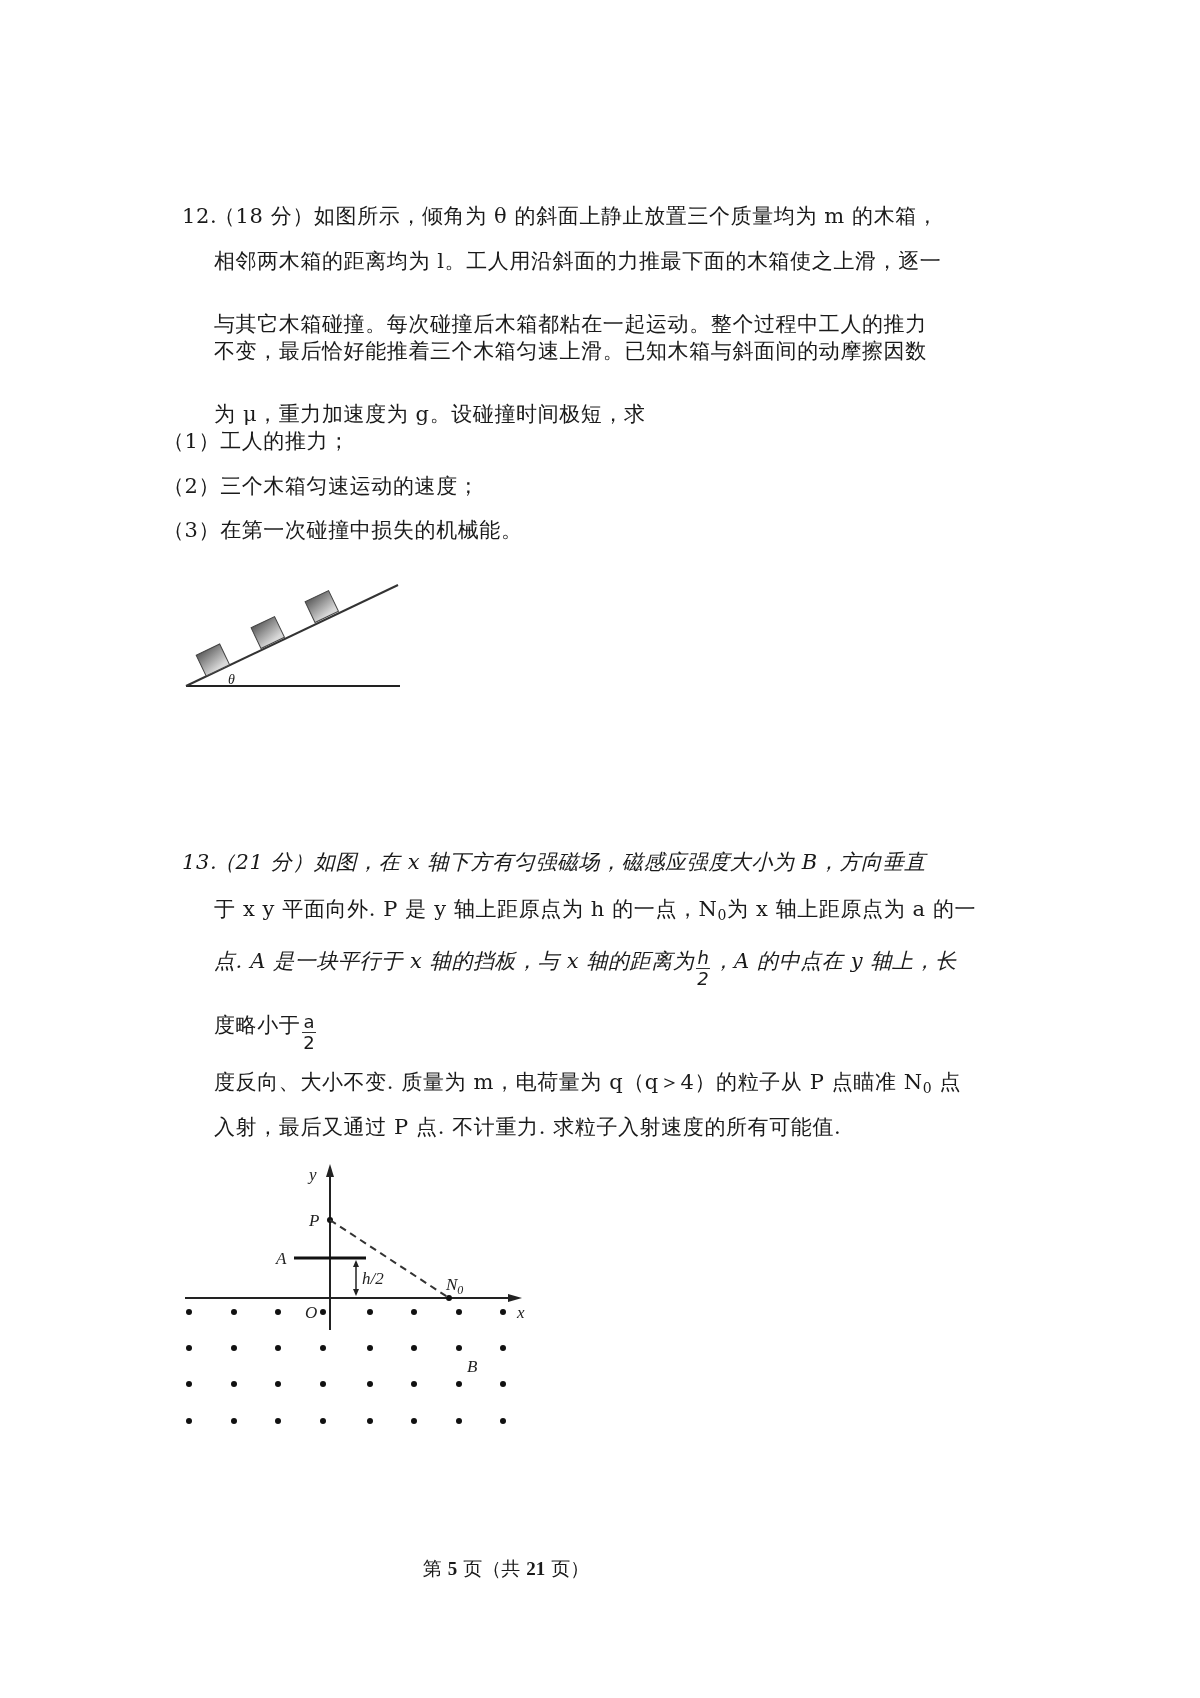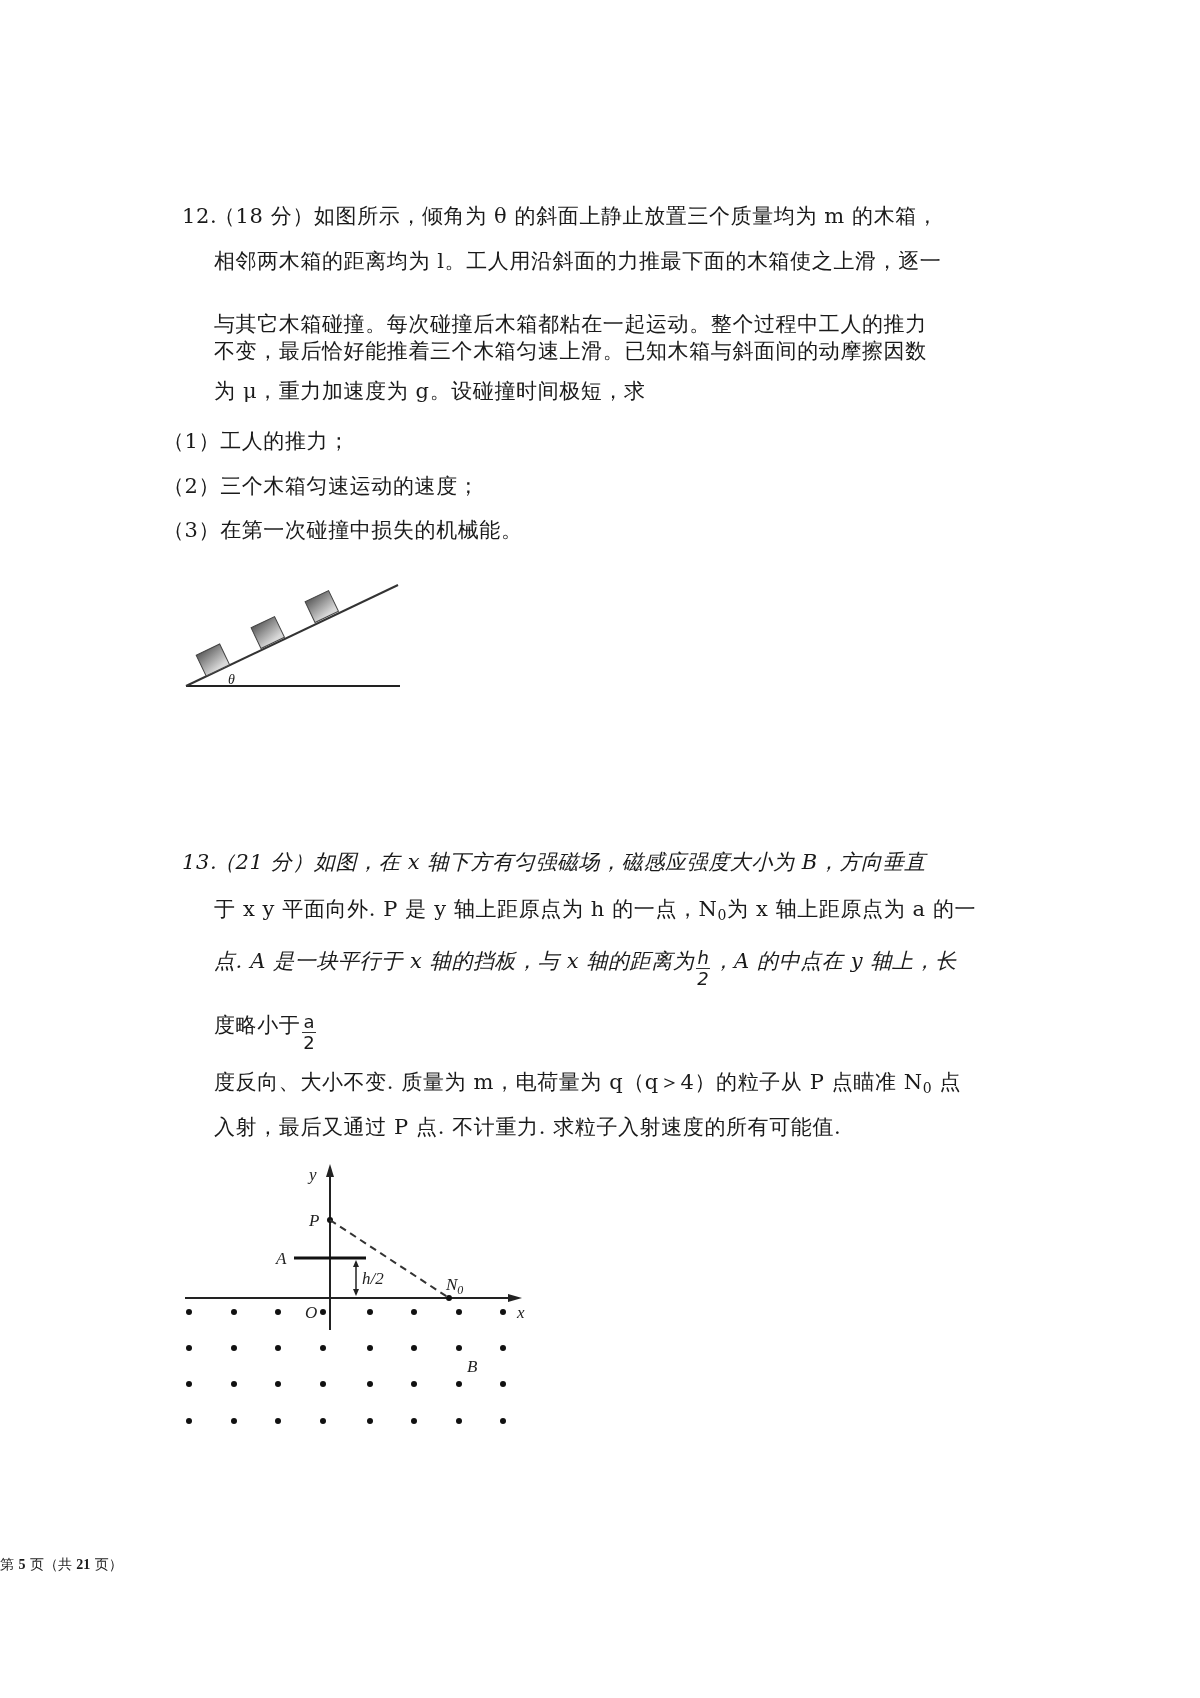--- a/index.html
+++ b/index.html
@@ -6,33 +6,33 @@
   body { width: 1200px; height: 1698px; position: relative; overflow: hidden;
          font-family: "DejaVu Serif", "Liberation Serif", serif; color: #1a1a1a; }
   .line { position: absolute; left: 214px; font-size: 21px; line-height: 28px; white-space: nowrap; letter-spacing: 0.6px; }
   .line.first { left: 182px; }
   .line.sub { left: 163px; }
   .qnum { display: inline-block; width: 32px; }
   .frac { display: inline-block; vertical-align: middle; text-align: center; font-family: "DejaVu Sans", "Liberation Sans", sans-serif; font-size: 18px; line-height: 20px; margin: 0 2px; position: relative; top: 6px; }
   .frac .num { display: block; border-bottom: 1px solid #333; padding: 0 1px; }
   .frac .den { display: block; }
   sub { font-size: 14px; vertical-align: -4px; }
-  .footer { position: absolute; top: 1556px; left: 0; width: 1012px; font-size: 14px; }
+  .footer { position: absolute; top: 1556px; left: 0; width: 1012px; text-align: center; font-size: 19px; }
   .footer b { font-family: "Liberation Serif", serif; font-weight: bold; }
   svg { position: absolute; overflow: visible; }
   .fig-label { font-family: "Liberation Serif", serif; font-style: italic; font-size: 17px; fill: #222; }
 </style>
 </head>
 <body>
 
 <div class="line first" style="top:202px;"><span class="qnum">12.</span><span>（18 分）如图所示，倾角为 θ 的斜面上静止放置三个质量均为 m 的木箱，</span></div>
 <div class="line" style="top:247px;">相邻两木箱的距离均为 l。工人用沿斜面的力推最下面的木箱使之上滑，逐一</div>
 <div class="line" style="top:300px;margin-top:10px;">与其它木箱碰撞。每次碰撞后木箱都粘在一起运动。整个过程中工人的推力</div>
 <div class="line" style="top:337px;">不变，最后恰好能推着三个木箱匀速上滑。已知木箱与斜面间的动摩擦因数</div>
-<div class="line" style="top:377px;">为 μ，重力加速度为 g。设碰撞时间极短，求</div>
+<div class="line" style="top:400px;">为 μ，重力加速度为 g。设碰撞时间极短，求</div>
 <div class="line sub" style="top:427px;">（1）工人的推力；</div>
 <div class="line sub" style="top:472px;text-align:right;">（2）三个木箱匀速运动的速度；</div>
 <div class="line sub" style="top:516px;">（3）在第一次碰撞中损失的机械能。</div>
 
 <svg style="left:0;top:0;" width="1200" height="1698">
   <defs>
     <linearGradient id="boxg" x1="0" y1="0" x2="0.3" y2="1">
       <stop offset="0" stop-color="#5a5a5a"></stop>
       <stop offset="0.5" stop-color="#9a9a9a"></stop>
       <stop offset="1" stop-color="#d8d8d8"></stop>

